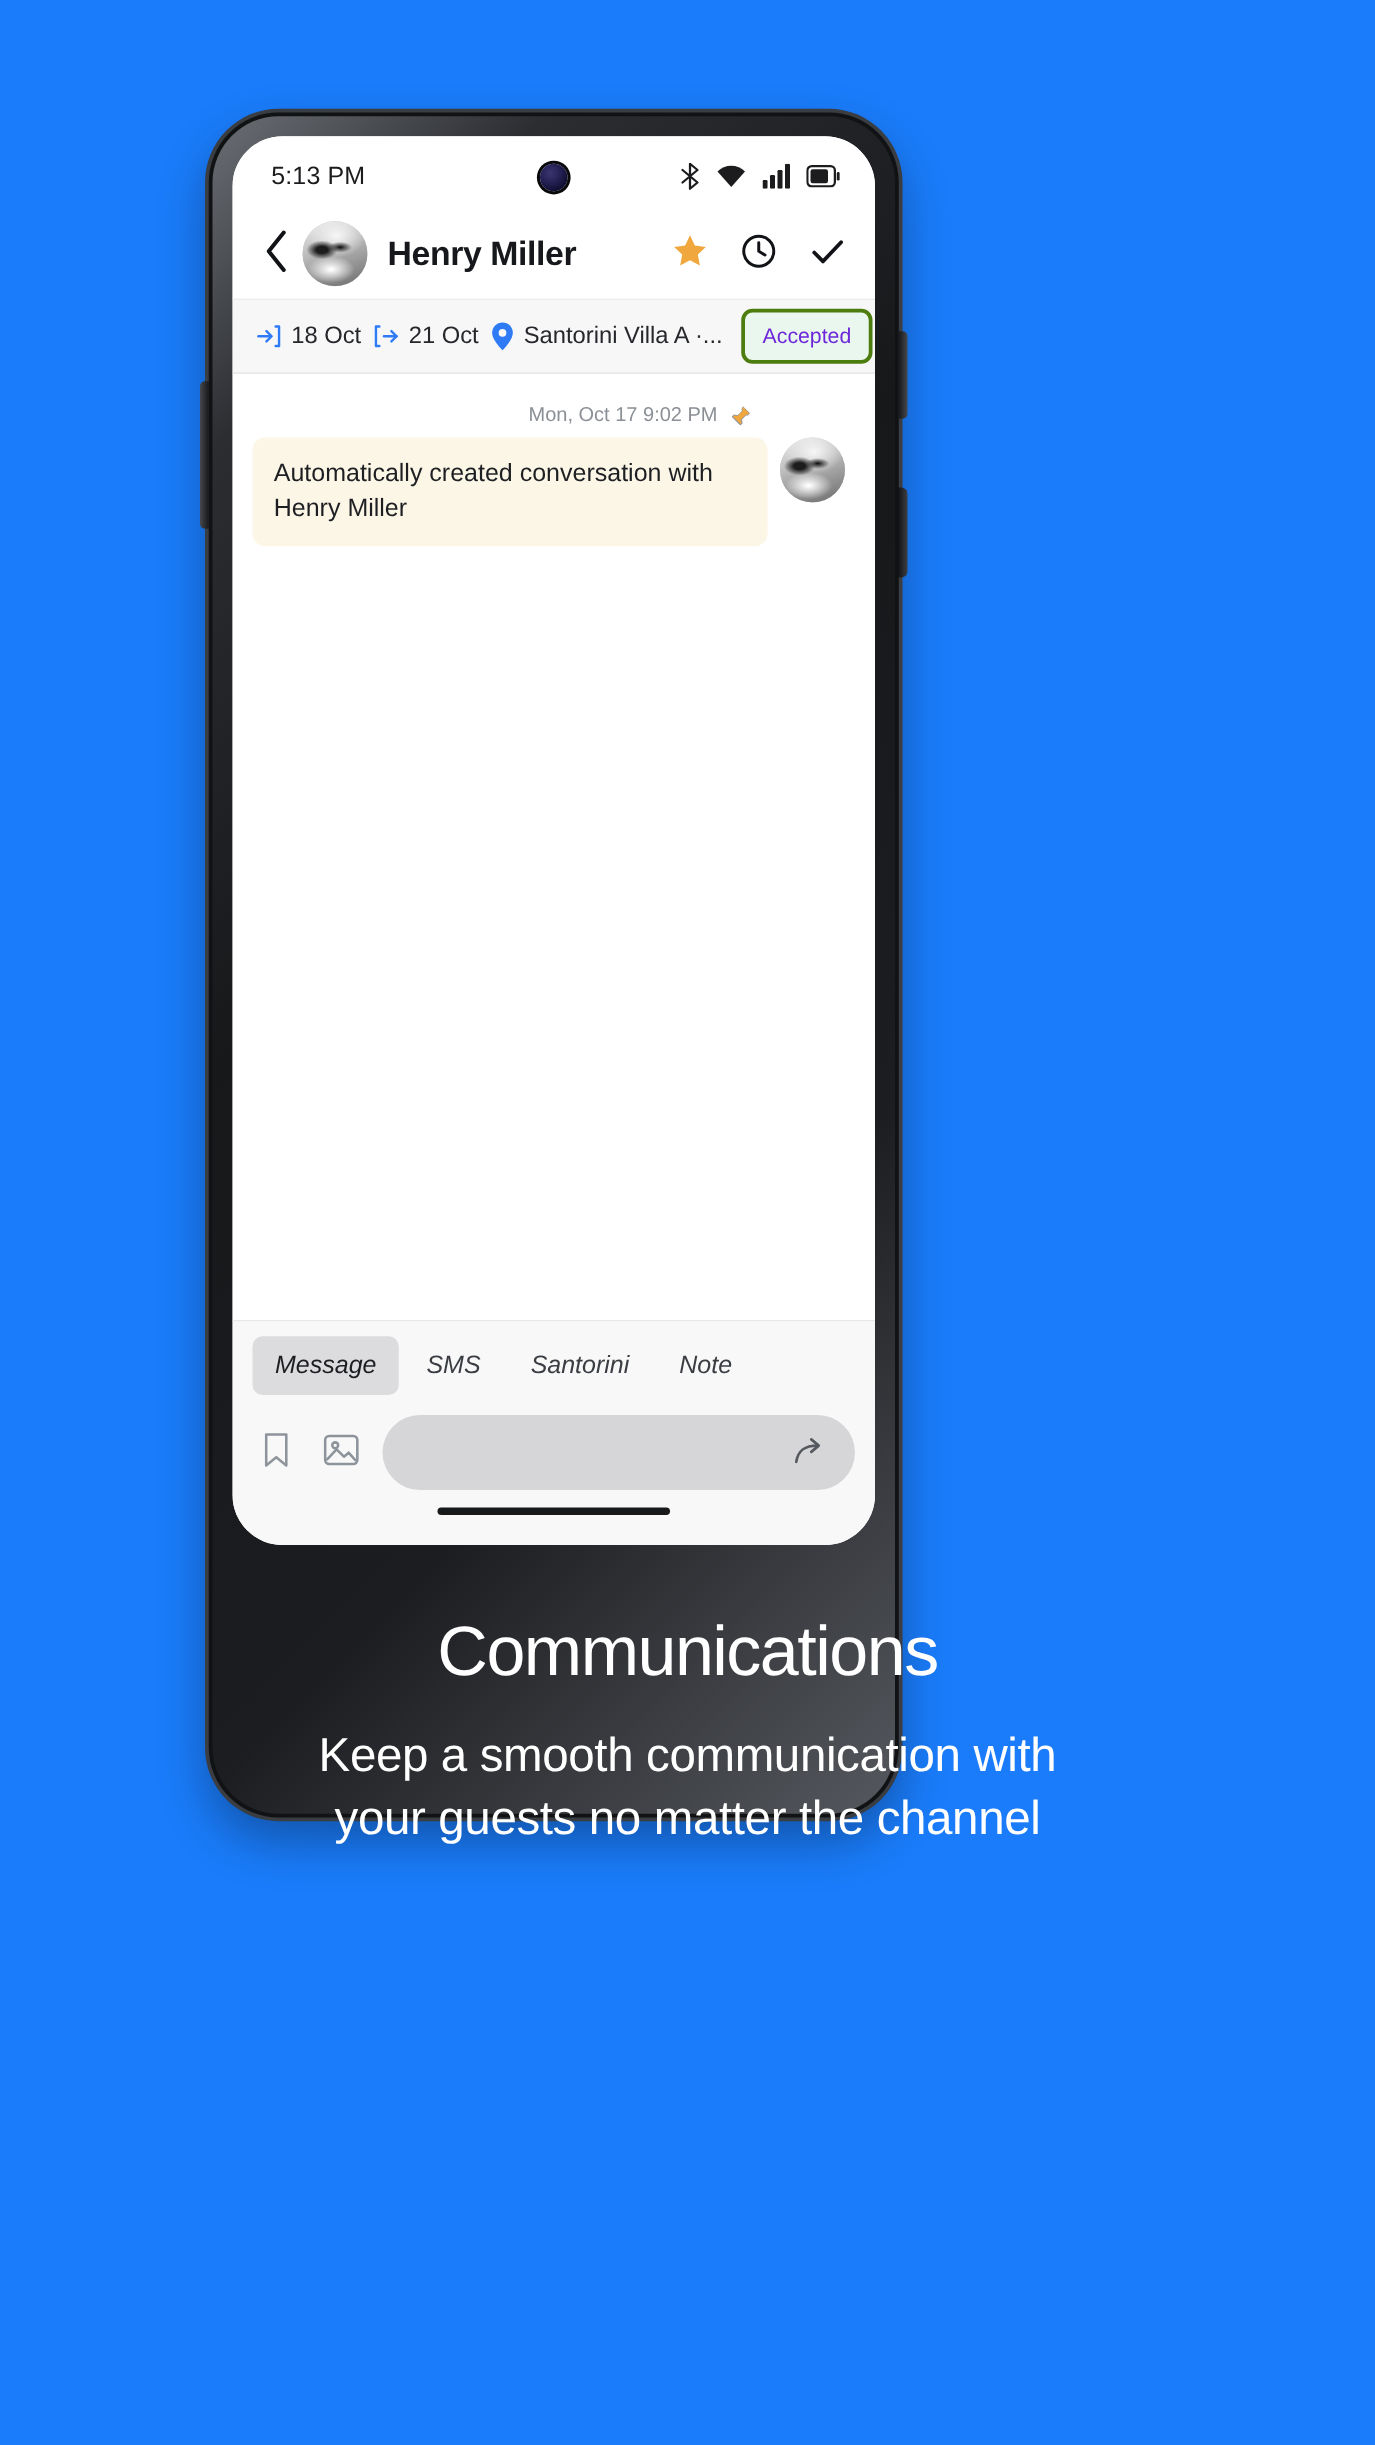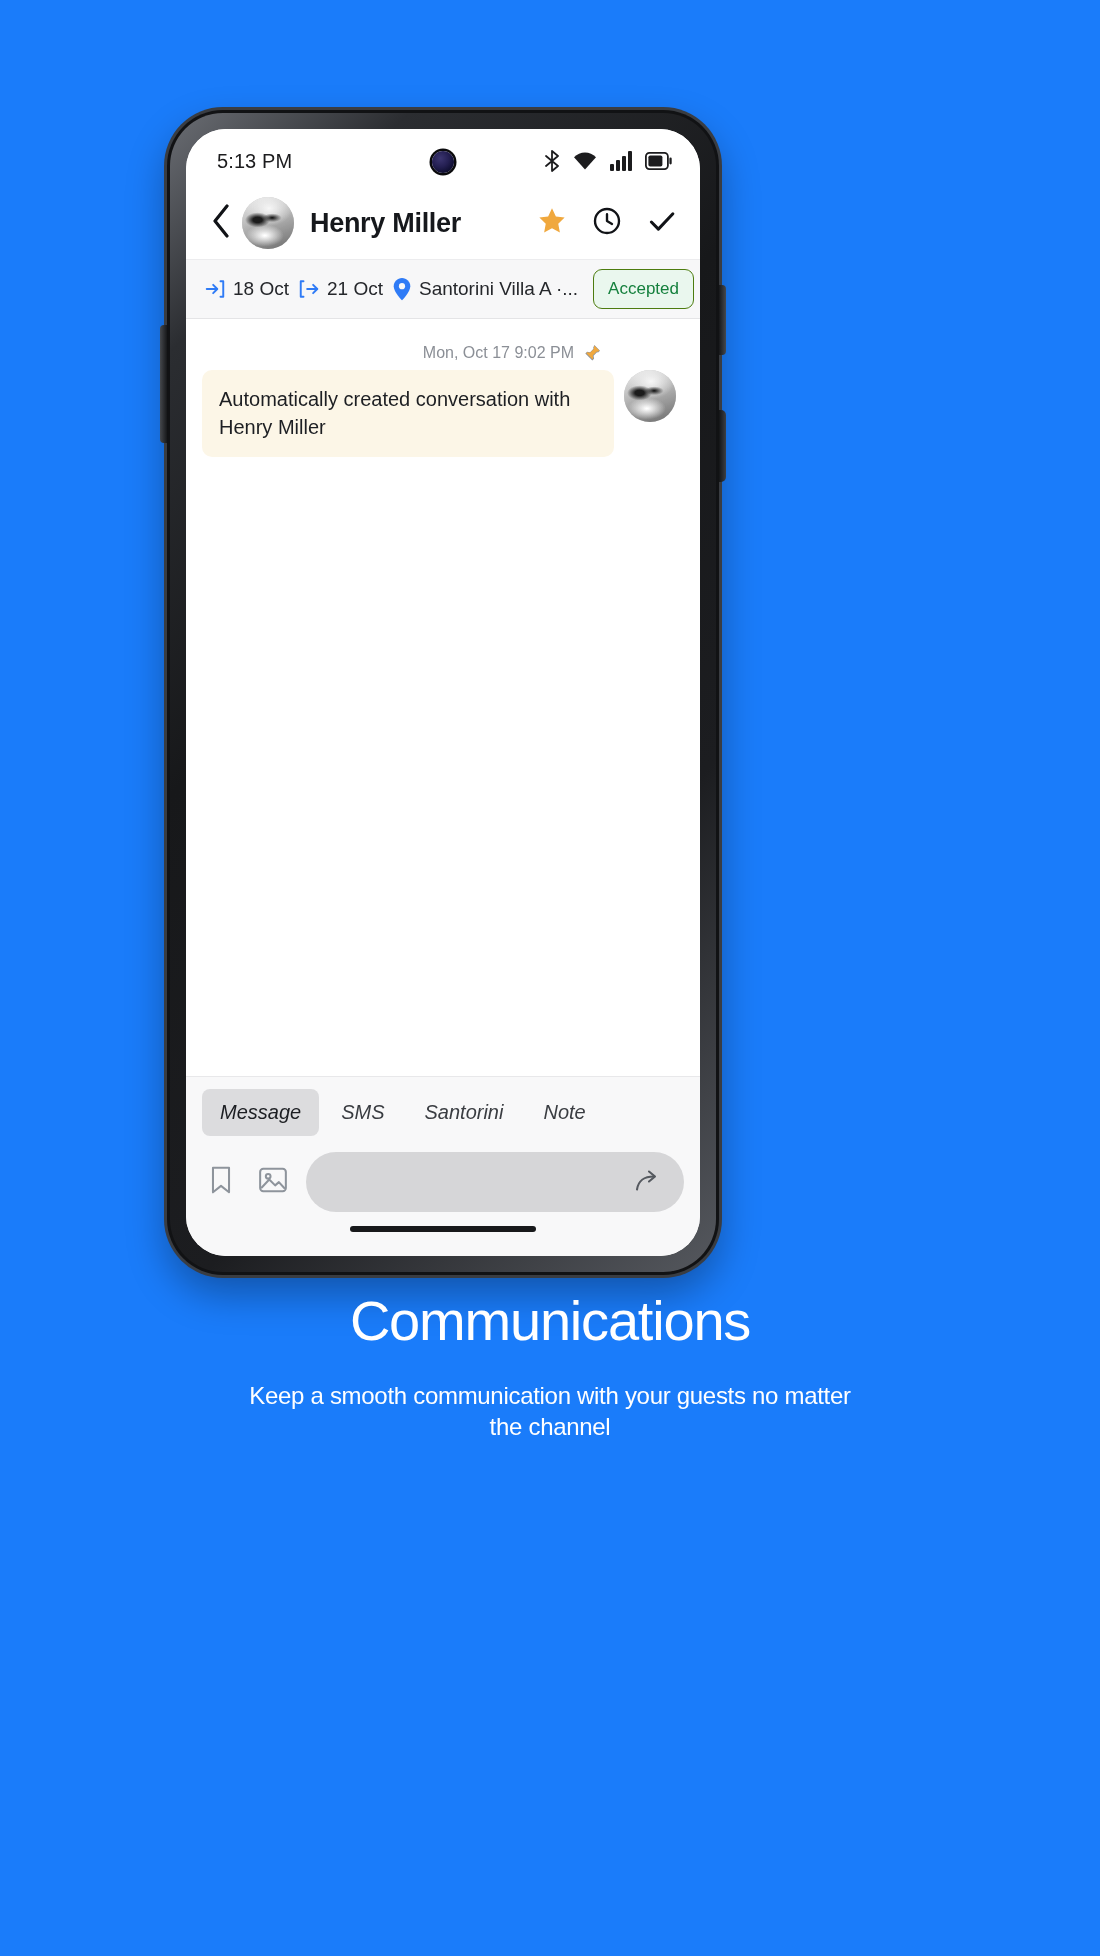--- a/index.html
+++ b/index.html
@@ -6,22 +6,22 @@
   html, body {
     width: 1100px; height: 1956px;
     font-family: "Liberation Sans", sans-serif;
     overflow: hidden;
   }
   body { background: #1a7cfa; position: relative; }
 
   
   #phone-frame {
     position: absolute;
-    left: 167px; top: 110px;
-    width: 552px; height: 1165px;
+    left: 167px; top: 90px;
+    width: 552px; height: 1364px;
     background: #111214;
     border-radius: 56px;
     box-shadow: 0 0 0 3px #3a3d42, 0 18px 40px rgba(0,0,0,.33);
   }
   #phone-frame::before {
     
     content: "";
     position: absolute; inset: 3px;
     border-radius: 53px;
     background: linear-gradient(135deg,#6b6e74 0%,#2b2d31 14%,#17181a 40%,#1c1d20 70%,#55585e 100%);
@@ -118,24 +118,24 @@
     overflow: hidden;
   }
   .booking-item { display: flex; align-items: center; gap: 7px; flex: none; }
   .booking-item span { font-size: 19px; color: #25272b; white-space: nowrap; }
   #booking-location span {
     max-width: 175px; overflow: hidden; text-overflow: ellipsis;
   }
   #status-badge {
     margin-left: 6px; flex: none;
     background: #eaf7ee;
-    border: 1px solid #4d7c0f;
+    border: 3px solid #4d7c0f;
     border-radius: 9px;
     padding: 9px 14px;
-    font-size: 17px; color: #15803d;
+    font-size: 17px; color: #6d28d9;
     white-space: nowrap;
   }
 
   
   #conversation {
     flex: 1 1 auto;
     background: #fff;
     padding: 24px 24px 10px 16px;
     overflow: hidden;
     display: flex; flex-direction: column;
@@ -207,21 +207,21 @@
     position: absolute;
     left: 0; right: 0; top: 1290px;
     text-align: center; color: #fff;
     padding: 0 60px;
   }
   #marketing-title {
     font-size: 56px; font-weight: 400; letter-spacing: -1.2px;
     line-height: 1.1; margin-bottom: 28px;
   }
   #marketing-subtitle {
-    font-size: 24px; font-weight: 400; line-height: 1.32;
+    font-size: 38px; font-weight: 400; line-height: 1.32;
     letter-spacing: -.3px;
     max-width: 620px; margin: 0 auto;
   }
 </style>
 </head>
 <body style="background: rgb(26, 124, 250);">
 
 <div id="phone-frame">
   <div class="side-btn" id="btn-volume"></div>
   <div class="side-btn" id="btn-power"></div>

